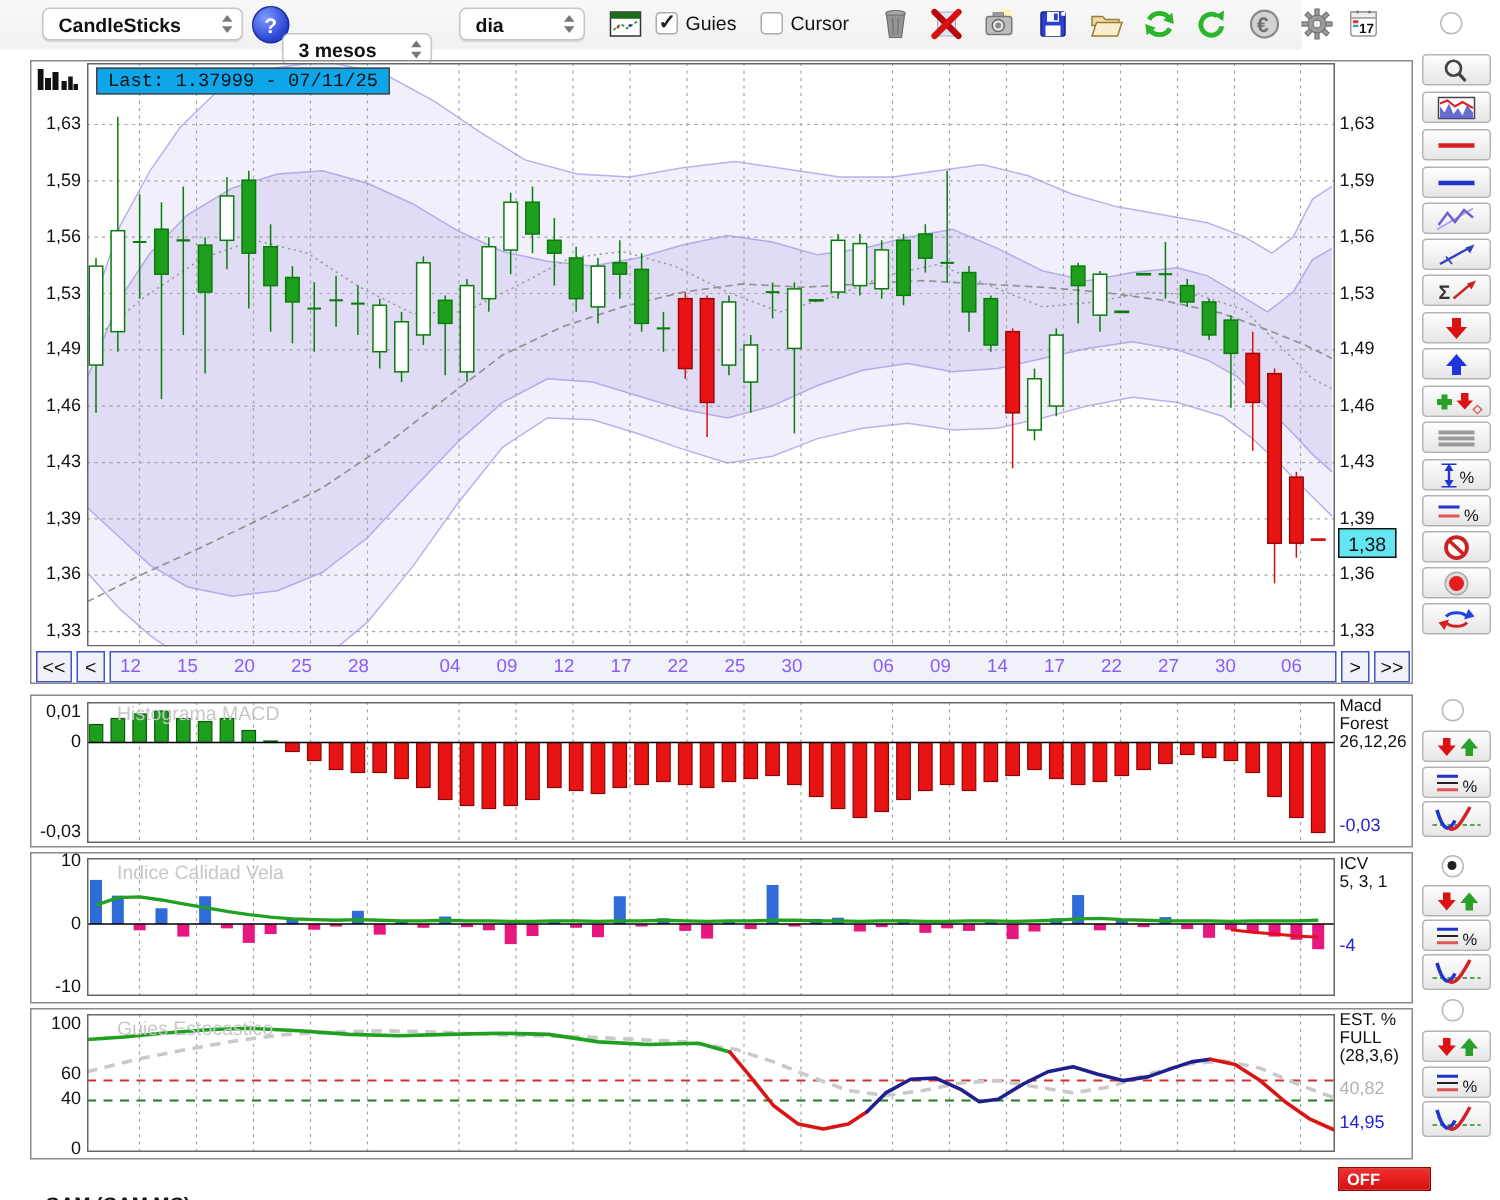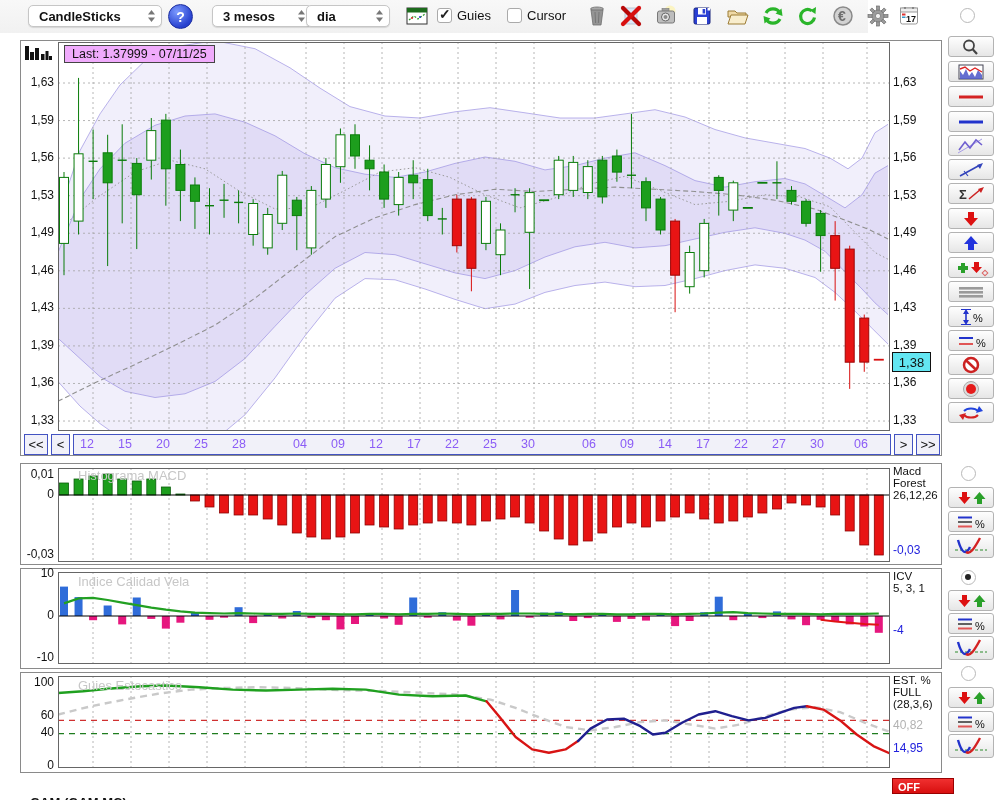--- a/index.html
+++ b/index.html
@@ -26,22 +26,22 @@
   .ytick{position:absolute;font-size:12px;color:#111;}
   .tickl{width:34px;text-align:right;}
   .tickr{width:44px;text-align:left;}
   .dlabel{position:absolute;font-size:12.5px;width:26px;color:#8b5cf6;}
   .sbox{position:absolute;top:434px;height:21px;border:1px solid #4353c2;background:#f1f1f9;
         font-size:13px;display:flex;align-items:center;justify-content:center;box-sizing:border-box;cursor:pointer;}
   .ptitle{position:absolute;font-size:13px;color:#c7c7c7;}
   .pinfo{position:absolute;font-size:11.5px;line-height:11.5px;color:#111;white-space:nowrap;}
   .pval{position:absolute;font-size:12px;color:#2222dd;}
   .pgray{position:absolute;font-size:12px;color:#b2b2b2;}
-  .lastlab{position:absolute;left:64px;top:45px;border:1px solid #444;background:#f0abfc;
-           font-size:12.5px;padding:1px 7px;}
+  .lastlab{position:absolute;left:64px;top:45px;border:1px solid #444;background:#0ea5e9;
+           font-size:12.5px;padding:1px 7px;font-family:Liberation Mono, monospace;}
   .pricetag{position:absolute;left:892px;top:352px;width:37px;height:18px;background:#63e6f2;border:1px solid #111;
             font-size:13px;display:flex;align-items:center;justify-content:center;z-index:5;}
   
   .sbtn{position:absolute;left:948px;width:46px;height:21px;background:linear-gradient(#fefefe,#e6e6e6);
         border:1px solid #b3b3b3;border-radius:3px;padding:0;display:flex;align-items:center;justify-content:center;cursor:pointer;}
   
   .status{position:absolute;left:0;top:775px;width:1000px;height:25px;background:#fff;font-size:13px;}
   .offbadge{position:absolute;left:892px;top:3px;width:62px;height:16px;background:linear-gradient(#f03030,#d80f0f);
             border:1px solid #990000;color:#fff;font-size:11px;font-weight:700;line-height:16px;padding-left:5px;
             box-sizing:border-box;cursor:pointer;}
@@ -55,21 +55,21 @@
     <div class="sel" style="left:28px;width:134px;">
       <span>CandleSticks</span>
       <svg width="9" height="14" viewBox="0 0 9 14">
           <polygon points="4.5,1 8,5.5 1,5.5" fill="#777"></polygon>
           <polygon points="4.5,13 8,8.5 1,8.5" fill="#777"></polygon>
         </svg>
     </div>
     <div class="help" style="left:168px;">
         <span>?</span>
       </div>
-    <div class="sel" style="left:212px;width:100px;">
+    <div class="sel" style="left:188px;width:100px;margin-top:17px;">
       <span>3 mesos</span>
       <svg width="9" height="14" viewBox="0 0 9 14">
           <polygon points="4.5,1 8,5.5 1,5.5" fill="#777"></polygon>
           <polygon points="4.5,13 8,8.5 1,8.5" fill="#777"></polygon>
         </svg>
     </div>
     <div class="sel" style="left:306px;width:84px;">
       <span>dia</span>
       <svg width="9" height="14" viewBox="0 0 9 14">
           <polygon points="4.5,1 8,5.5 1,5.5" fill="#777"></polygon>

